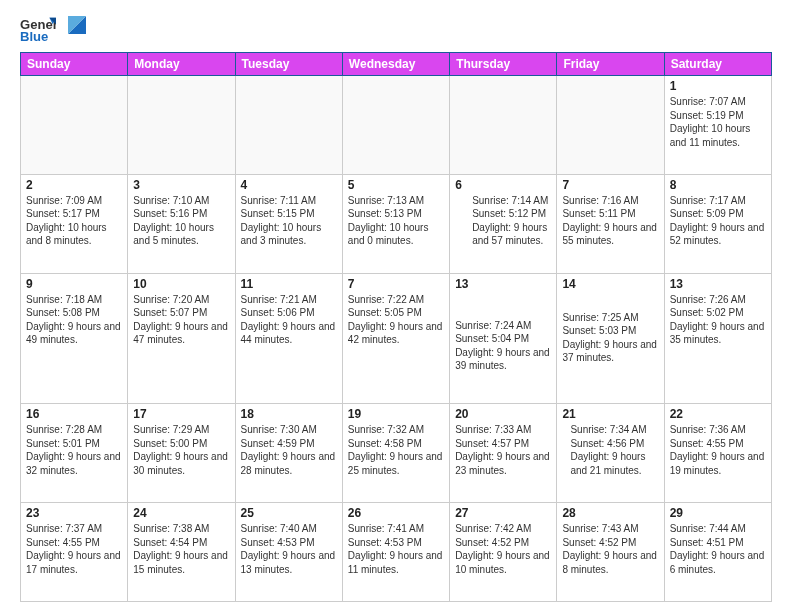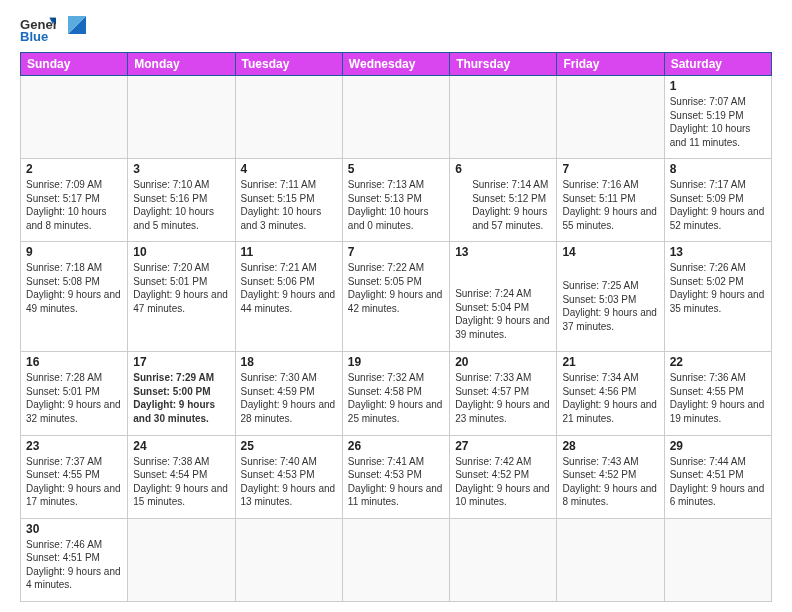--- a/index.html
+++ b/index.html
@@ -185,21 +185,21 @@
         <tr>
           <td>
             <span class="day-number">9</span>
             <div class="cell-info" style="white-space: pre-line;">Sunrise: 7:18 AM
 Sunset: 5:08 PM
 Daylight: 9 hours and 49 minutes.</div>
           </td>
           <td>
             <span class="day-number">10</span>
             <div class="cell-info" style="white-space: pre-line;">Sunrise: 7:20 AM
-Sunset: 5:01 PM
+Sunset: 5:07 PM
 Daylight: 9 hours and 47 minutes.</div>
           </td>
           <td>
             <span class="day-number">11</span>
             <div class="cell-info" style="white-space: pre-line;">Sunrise: 7:21 AM
 Sunset: 5:06 PM
 Daylight: 9 hours and 44 minutes.</div>
           </td>
           <td>
             <span class="day-number">7</span>
@@ -228,21 +228,21 @@
         </tr>
         <tr>
           <td>
             <span class="day-number">16</span>
             <div class="cell-info" style="white-space: pre-line;">Sunrise: 7:28 AM
 Sunset: 5:01 PM
 Daylight: 9 hours and 32 minutes.</div>
           </td>
           <td>
             <span class="day-number">17</span>
-            <div class="cell-info" style="white-space: pre-line; font-weight: bold;">Sunrise: 7:29 AM
+            <div class="cell-info" style="white-space: pre-line;">Sunrise: 7:29 AM
 Sunset: 5:00 PM
 Daylight: 9 hours and 30 minutes.</div>
           </td>
           <td>
             <span class="day-number">18</span>
             <div class="cell-info" style="white-space: pre-line;">Sunrise: 7:30 AM
 Sunset: 4:59 PM
 Daylight: 9 hours and 28 minutes.</div>
           </td>
           <td>
@@ -252,21 +252,21 @@
 Daylight: 9 hours and 25 minutes.</div>
           </td>
           <td>
             <span class="day-number">20</span>
             <div class="cell-info" style="white-space: pre-line;">Sunrise: 7:33 AM
 Sunset: 4:57 PM
 Daylight: 9 hours and 23 minutes.</div>
           </td>
           <td>
             <span class="day-number">21</span>
-            <div class="cell-info" style="white-space: pre-line;">Sunrise: 7:34 AM
+            <div class="cell-info" style="white-space: pre-line; margin-left: 8px;">Sunrise: 7:34 AM
 Sunset: 4:56 PM
 Daylight: 9 hours and 21 minutes.</div>
           </td>
           <td>
             <span class="day-number">22</span>
             <div class="cell-info" style="white-space: pre-line;">Sunrise: 7:36 AM
 Sunset: 4:55 PM
 Daylight: 9 hours and 19 minutes.</div>
           </td>
         </tr>
@@ -306,30 +306,16 @@
             <div class="cell-info" style="white-space: pre-line;">Sunrise: 7:43 AM
 Sunset: 4:52 PM
 Daylight: 9 hours and 8 minutes.</div>
           </td>
           <td>
             <span class="day-number">29</span>
             <div class="cell-info" style="white-space: pre-line;">Sunrise: 7:44 AM
 Sunset: 4:51 PM
 Daylight: 9 hours and 6 minutes.</div>
           </td>
-        </tr>
-        <tr>
-          <td>
-            <span class="day-number">30</span>
-            <div class="cell-info" style="white-space: pre-line;">Sunrise: 7:46 AM
-Sunset: 4:51 PM
-Daylight: 9 hours and 4 minutes.</div>
-          </td>
-          <td class="empty-cell"></td>
-          <td class="empty-cell"></td>
-          <td class="empty-cell"></td>
-          <td class="empty-cell"></td>
-          <td class="empty-cell"></td>
-          <td class="empty-cell"></td>
         </tr>
       </tbody>
   </table>
 </div>
 
 </body></html>

